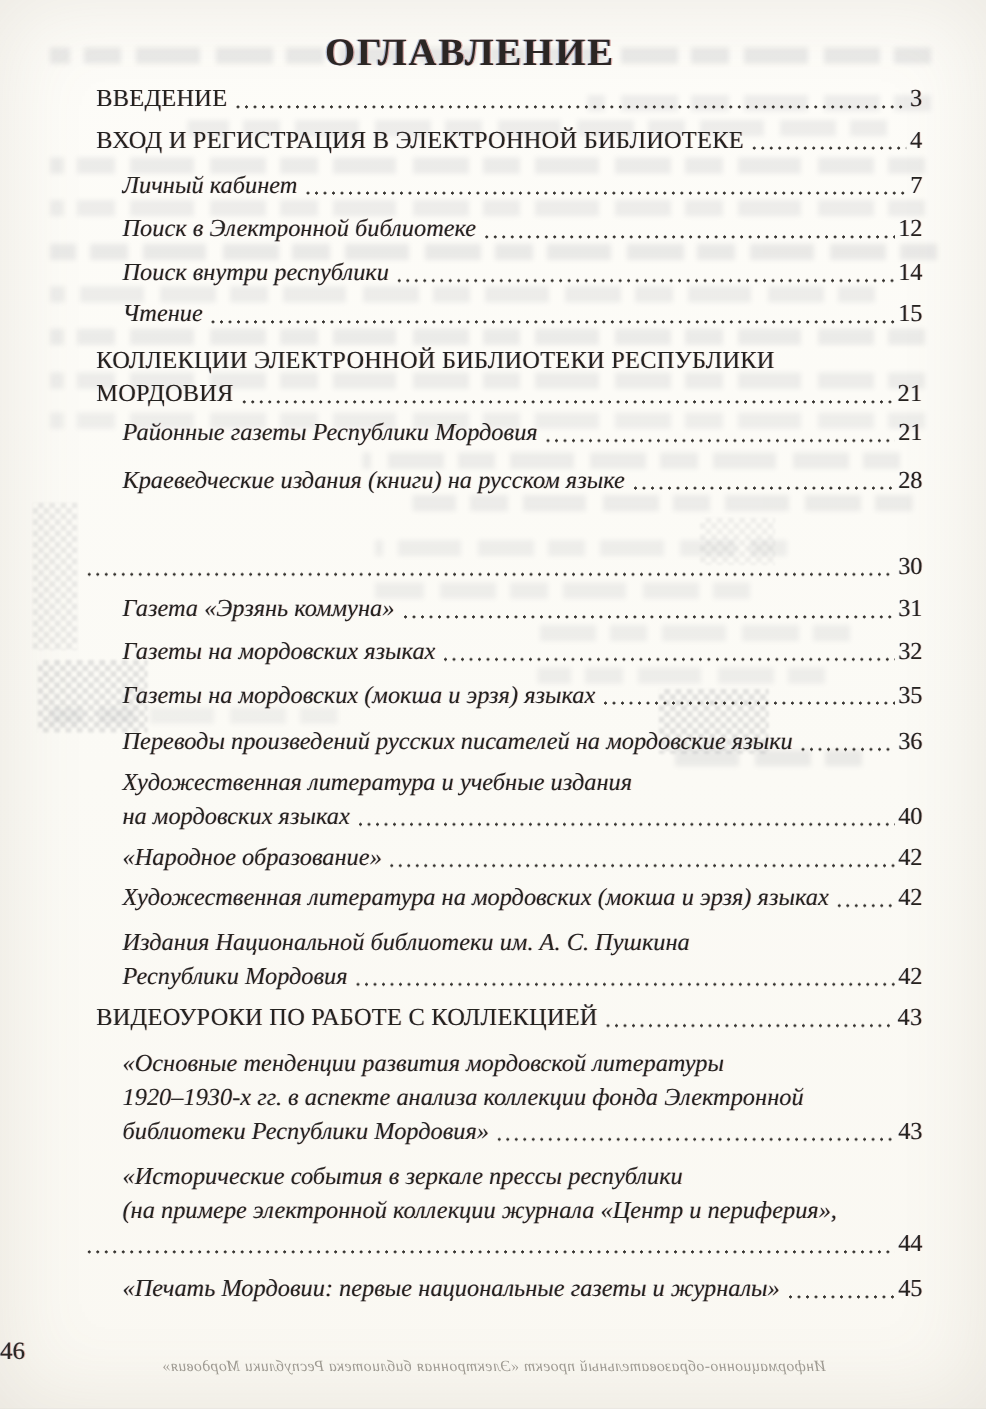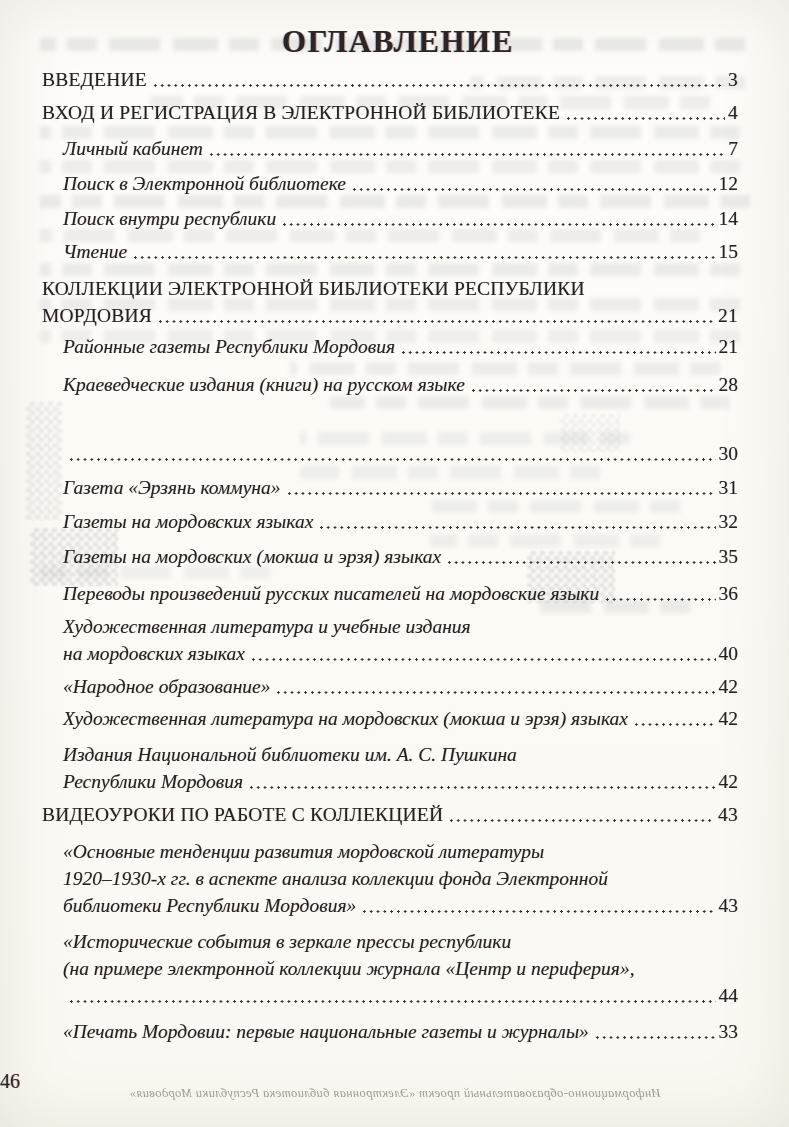--- a/index.html
+++ b/index.html
@@ -25,34 +25,35 @@
     pointer-events:none;
   }
   .blot{
     position:absolute;
     background:repeating-conic-gradient(rgba(66,70,82,.9) 0% 25%, transparent 0% 50%) 0 0/9px 9px;
     filter:blur(.9px);
     pointer-events:none;
   }
   
   .title{
-    position:absolute;top:24px;left:50px;width:696px;
+    position:absolute;top:24px;left:28px;width:696px;
     text-align:center;
     font-size:31px;font-weight:700;letter-spacing:1.5px;
     color:#2b2624;
     text-shadow:1px 0 rgba(158,38,34,.35), -1px 0 rgba(35,70,145,.30);
   }
   
   .entry{position:absolute;font-size:19.5px;}
   .entry.chapter{left:42px;width:696px;font-style:normal;letter-spacing:.2px;}
   .entry.section{left:63px;width:675px;font-style:italic;}
   .row{display:flex;align-items:flex-end;line-height:27px;white-space:nowrap;}
   .t{
     flex:0 0 auto;
     text-shadow:.6px 0 rgba(152,48,42,.22), -.6px 0 rgba(42,72,142,.18);
+    margin-left:35px;
   }
   .leader{
     flex:1 1 0;min-width:14px;
     height:3px;margin:0 3px 6px 5px;
     background-image:radial-gradient(circle,#35322e 1.05px,rgba(0,0,0,0) 1.35px);
     background-size:6.8px 3px;
     background-repeat:repeat-x;
     background-position:left center;
   }
   .pg{
@@ -291,20 +292,20 @@
     <div class="row">
         <span class="leader"></span>
         <span class="pg">44</span>
       </div>
   </div>
 
   <div class="entry section" style="top:1018px">
     <div class="row">
         <span class="t">«Печать Мордовии: первые национальные газеты и журналы»</span>
         <span class="leader"></span>
-        <span class="pg">33</span>
+        <span class="pg">45</span>
       </div>
   </div>
 
   <div class="folio">46</div>
   <div class="bleed-footer">Информационно-образовательный проект «Электронная библиотека Республики Мордовия»</div>
 
 </div>
 
 </body></html>

